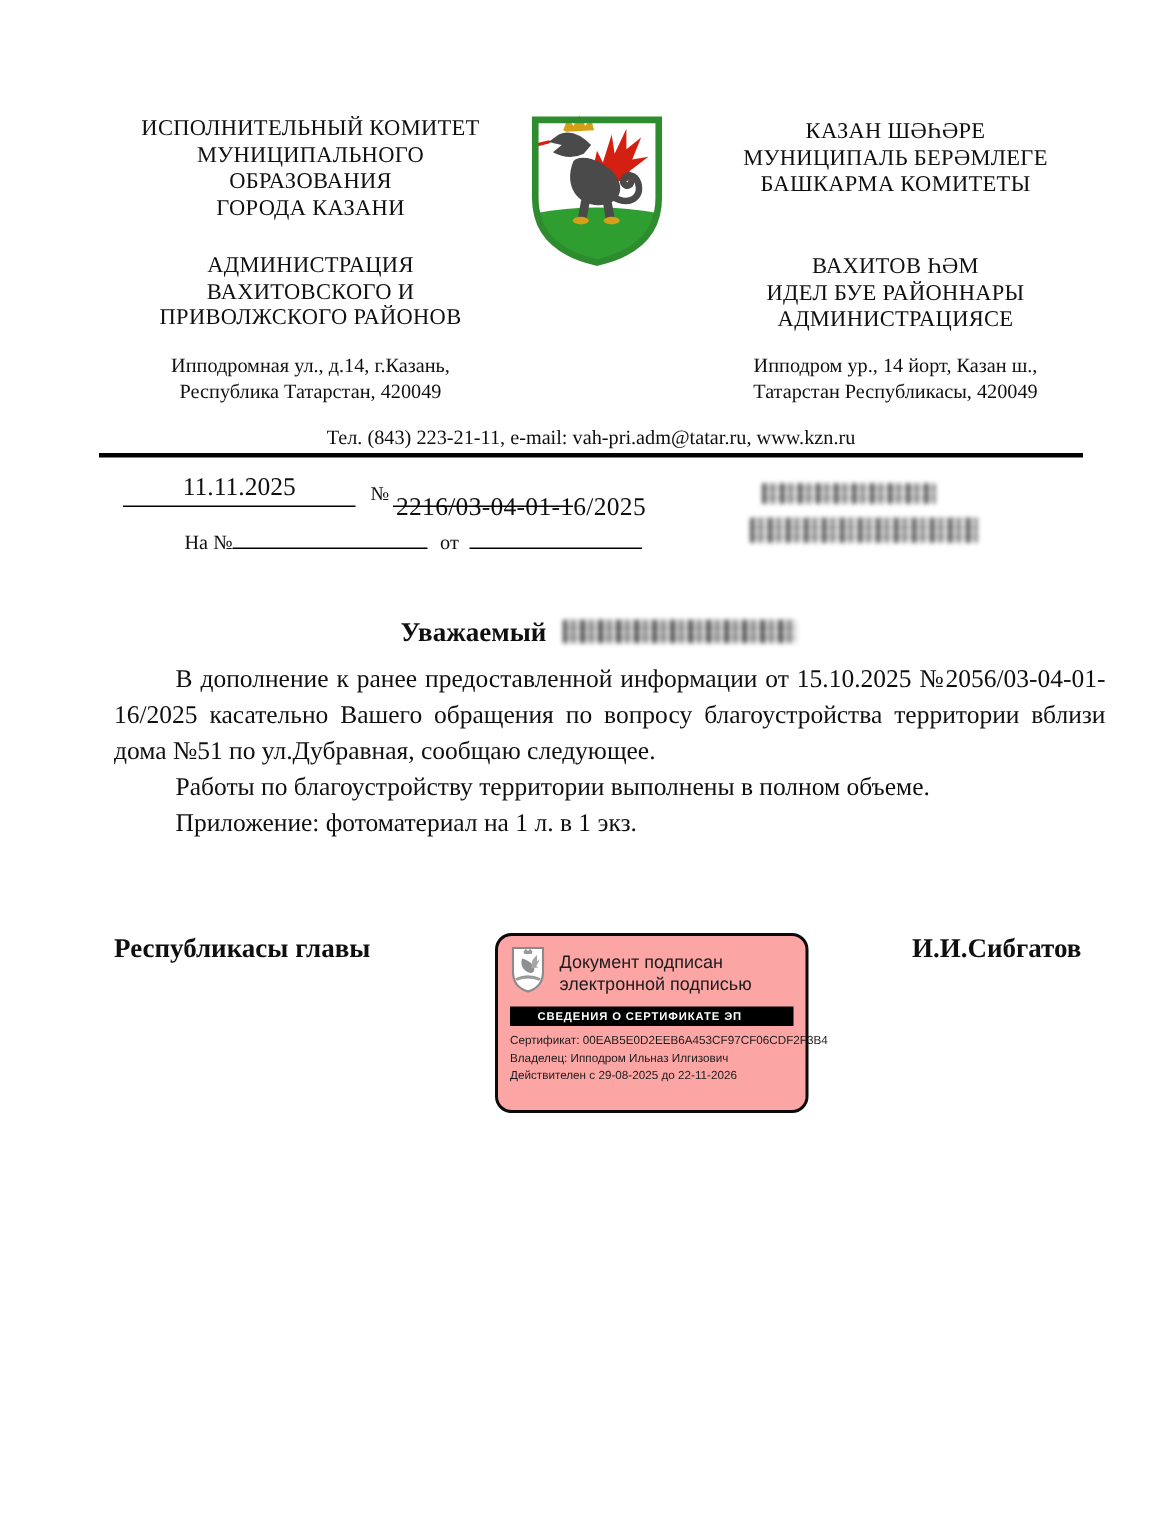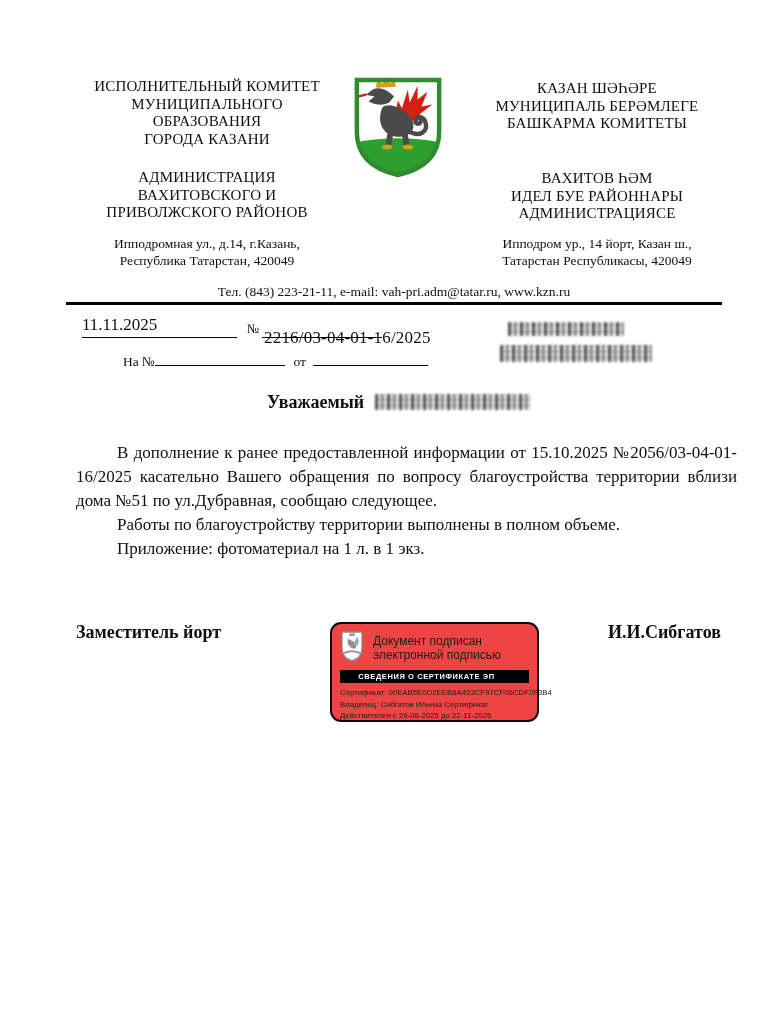--- a/index.html
+++ b/index.html
@@ -16,21 +16,21 @@
   .center{text-align:center;}
 
   
   .org{font-size:15px;line-height:17.5px;letter-spacing:.2px;}
   .addr{font-size:13.5px;line-height:16.5px;}
   .contact{font-size:13.5px;}
   .rule{background:#000;height:3px;}
 
   
   .ref-date{
-    font-size:17px;text-align:left;
+    font-size:17px;text-align:center;
     border-bottom:1px solid #000;
     padding-bottom:2px;
   }
   .ref-no-sign{font-size:13px;}
   .ref-number{font-size:17px;letter-spacing:.2px;}
   .num-underline{background:#000;height:1px;}
   .reply-row{font-size:13.5px;margin-left:41px;}
   .fill-line{
     display:inline-block;
     border-bottom:1px solid #000;
@@ -40,35 +40,35 @@
   
   .blur{
     display:inline-block;
     background-image:
       repeating-linear-gradient(90deg, rgba(45,45,45,.78) 0 3px, rgba(150,150,150,.38) 3px 6px, rgba(85,85,85,.62) 6px 9px, rgba(195,195,195,.32) 9px 12px),
       repeating-linear-gradient(0deg, rgba(255,255,255,.30) 0 3px, rgba(120,120,120,.28) 3px 6px);
     filter:blur(1.3px);
     border-radius:1px;
   }
 
-  .greeting{font-size:18px;font-weight:bold;}
+  .greeting{font-size:18px;font-weight:bold;margin-top:19px;}
 
   .body-text{font-size:17px;line-height:24px;}
   .para{margin:0;text-indent:41px;}
   .justify{text-align:justify;}
 
   .sig{font-size:18px;font-weight:bold;}
 
   
   .stamp{
     box-sizing:border-box;
-    width:209px;height:100px;
+    width:209px;height:120px;
     border:2px solid #0a0a0a;
     border-radius:11px;
-    background:#ef4444;
+    background:#fca5a5;
     padding:6px 8px 5px 8px;
     font-family:"Liberation Sans","DejaVu Sans",sans-serif;
     color:#1c1c1c;
   }
   .stamp-head{display:flex;align-items:center;gap:9px;}
   .stamp-title{font-size:12px;line-height:14.5px;}
   .stamp-bar{
     margin-top:4px;background:#000;color:#fff;
     font-size:7.5px;font-weight:bold;letter-spacing:.6px;
     text-align:center;padding:2px 16px 2px 0;
@@ -157,39 +157,39 @@
     <span>Уважаемый</span>
     <span class="blur" style="width:156px;height:16px;margin-left:6px;vertical-align:-2px;"></span>
   </div>
 
   <div class="abs body-text" style="left:76px;top:441px;width:661px;">
     <p class="para justify">В дополнение к ранее предоставленной информации от 15.10.2025 №2056/03-04-01-16/2025 касательно Вашего обращения по вопросу благоустройства территории вблизи дома №51 по ул.Дубравная, сообщаю следующее.</p>
     <p class="para">Работы по благоустройству территории выполнены в полном объеме.</p>
     <p class="para">Приложение: фотоматериал на 1 л. в 1 экз.</p>
   </div>
 
-  <div class="abs sig" style="left:76px;top:622px;">Заместитель йорт</div>
+  <div class="abs sig" style="left:76px;top:622px;">Республикасы главы</div>
 
   <div class="abs sig" style="left:608px;top:622px;">И.И.Сибгатов</div>
 
   <div class="abs stamp" style="left:330px;top:622px;">
     <div class="stamp-head">
       <span>
         <svg width="24" height="32" viewBox="0 0 24 32" xmlns="http://www.w3.org/2000/svg">
           <path d="M2,2 H22 V18 C22,26 17,29.5 12,31 C7,29.5 2,26 2,18 Z" fill="#ffffff" stroke="#8a8a8a" stroke-width="1.4"></path>
           <path d="M9,4.5 L10.5,2.5 L12,4 L13.5,2.5 L15,4.5 L14.5,6 L9.5,6 Z" fill="#9a9a9a"></path>
           <path d="M8,9 C6.5,14 9.5,17.5 13,18.5 C16,19.3 17.5,16 15,13 C13.5,11.2 10,9.5 8,9 Z" fill="#8f8f8f"></path>
           <path d="M15,10 L18,6.5 L18,11 L20,9.5 L17.5,14 L19,15 L14,15.5 Z" fill="#a6a6a6"></path>
           <path d="M4,23 Q12,19.5 20,23" stroke="#9a9a9a" stroke-width="2" fill="none"></path>
         </svg>
       </span>
       <div class="stamp-title pre">Документ подписан
 электронной подписью</div>
     </div>
     <div class="stamp-bar">СВЕДЕНИЯ О СЕРТИФИКАТЕ ЭП</div>
     <div class="stamp-lines">
       <div>Сертификат: 00EAB5E0D2EEB6A453CF97CF06CDF2F3B4</div>
-      <div>Владелец: Сибгатов Ильназ Сертификат</div>
+      <div>Владелец: Ипподром Ильназ Илгизович</div>
       <div>Действителен с 29-08-2025 до 22-11-2026</div>
     </div>
   </div>
 
 </div>
 
 </body></html>

